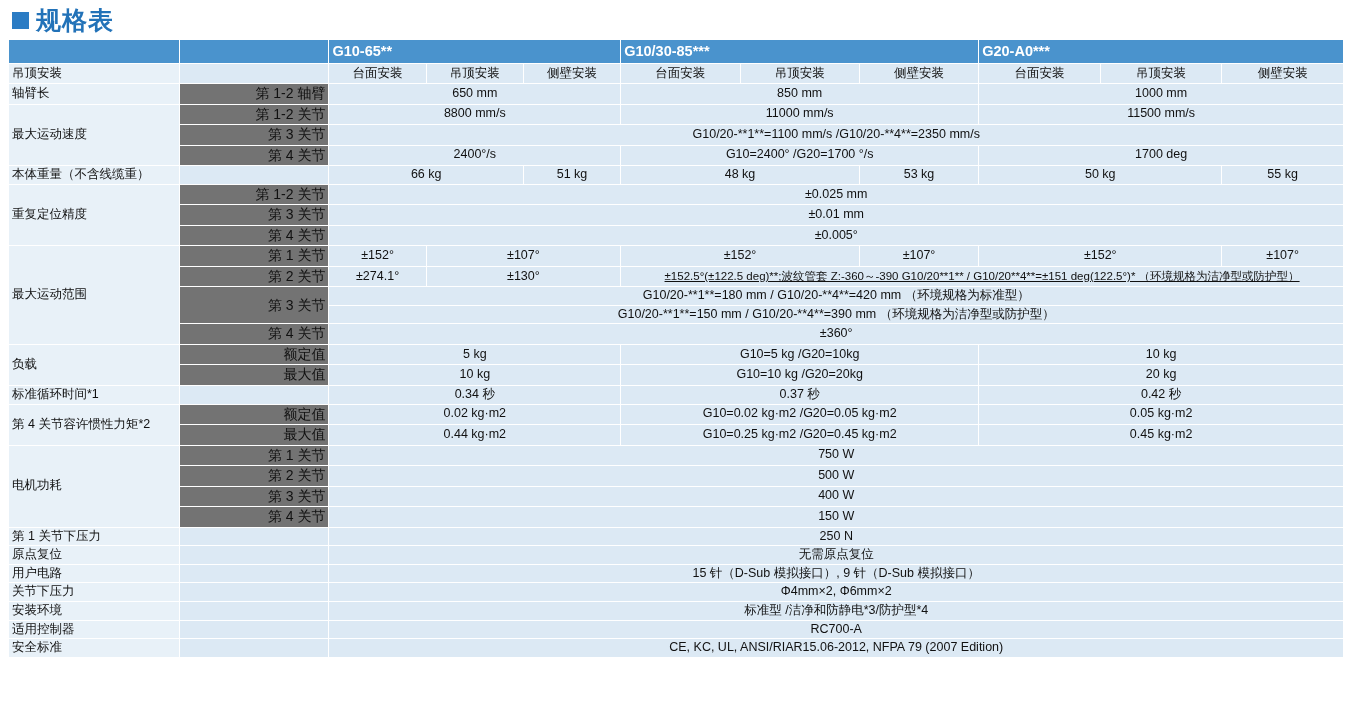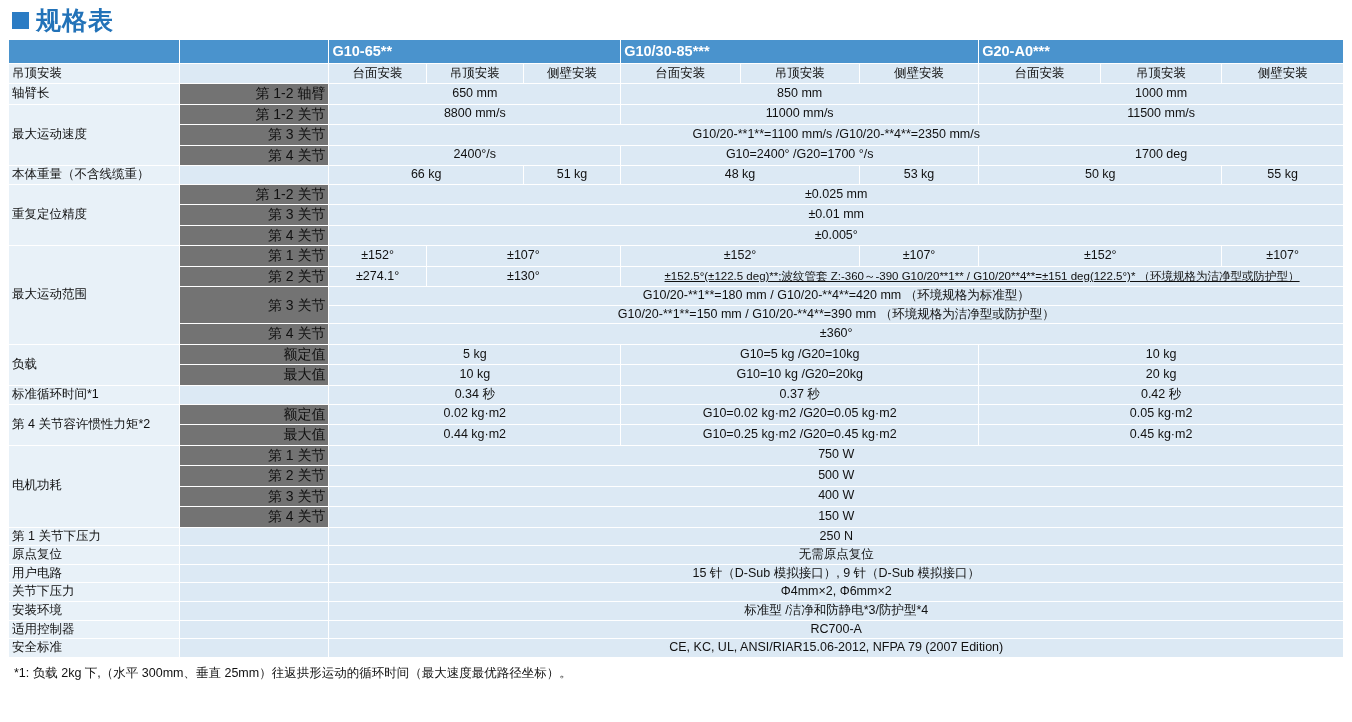--- a/index.html
+++ b/index.html
@@ -317,16 +317,15 @@
 
       <tr>
         <td class="rowlabel">安全标准</td>
         <td class="cell"></td>
         <td class="cell" colspan="9">CE, KC, UL, ANSI/RIAR15.06-2012, NFPA 79 (2007 Edition)</td>
       </tr>
     </tbody>
   </table>
 
   <div class="notes">
-    <div>*1: 负载 2kg 下,（水平 300mm、垂直 25mm）往返拱形运动的循环时间（最大速度最优路径坐标）。</div>
   </div>
 
 </div>
 
 </body></html>

